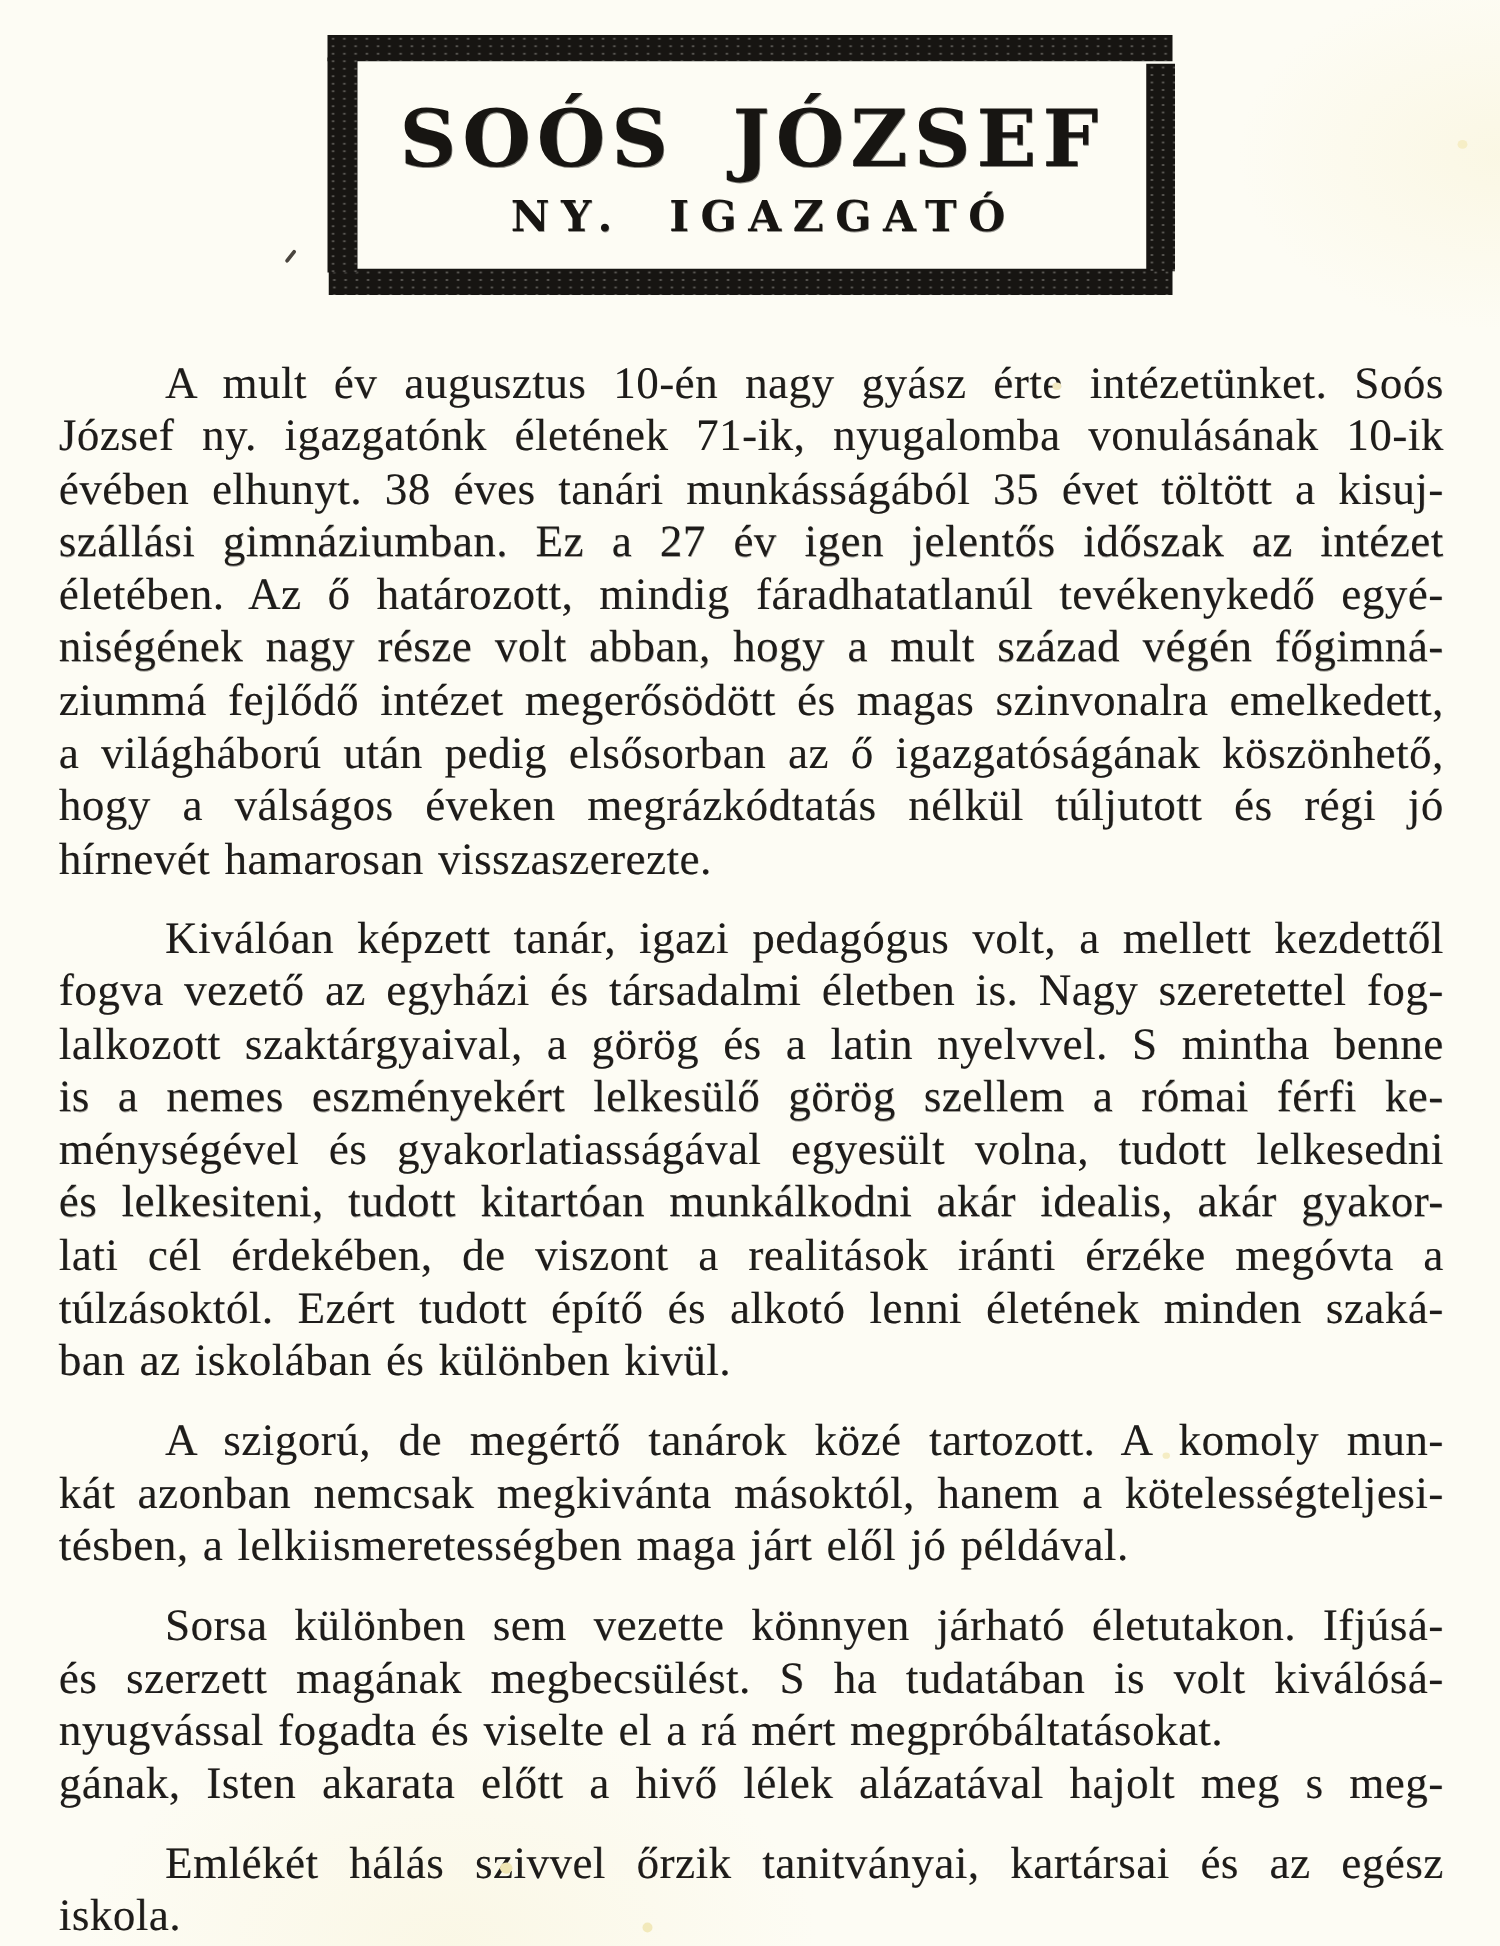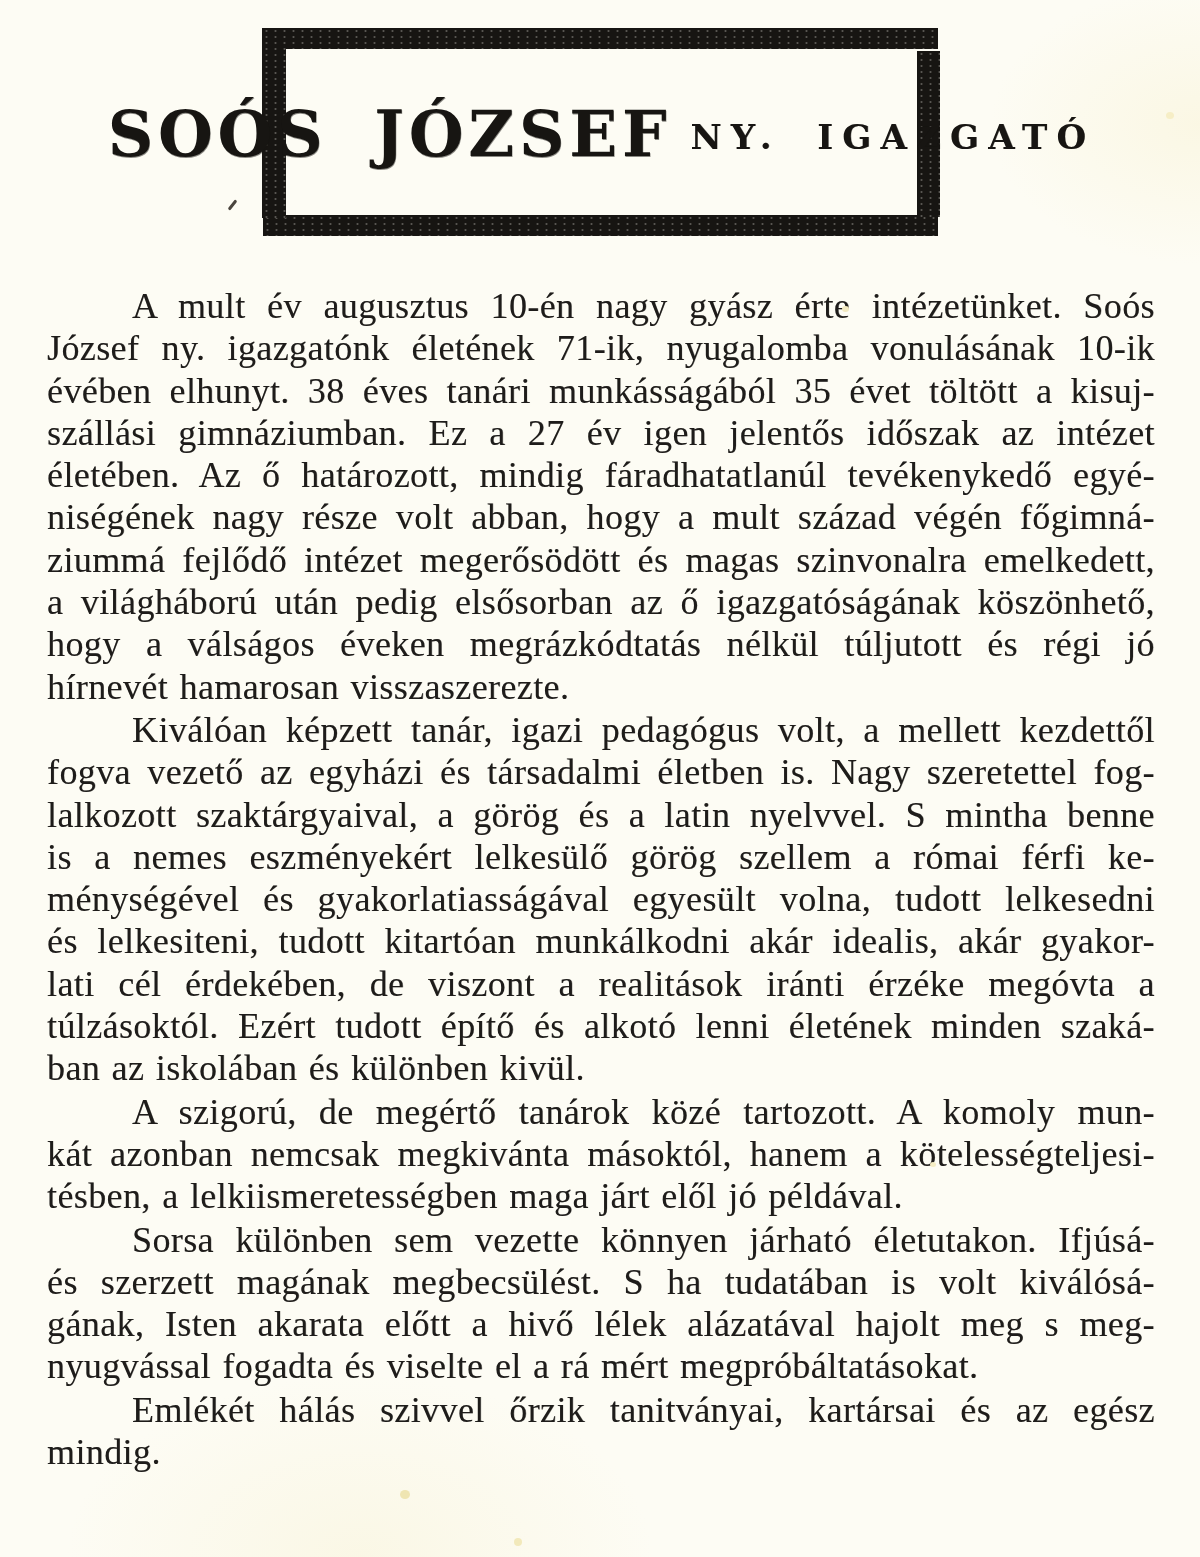--- a/index.html
+++ b/index.html
@@ -31,21 +31,21 @@
     background-size: 9px 6px;
   }
   .bar-top    { left: 0;   top: 0;     width: 676px; height: 21px; }
   .bar-bottom { left: 1px; top: 187px; width: 675px; height: 21px; }
   .bar-left   { left: 0;   top: 18px;  width: 24px;  height: 172px; }
   .bar-right  { left: 655px; top: 23px; width: 23px; height: 166px; }
 
   .masthead-inner {
     position: absolute;
     left: 24px; top: 21px; right: 23px; bottom: 21px;
-    display: flex; flex-direction: row;
+    display: flex; flex-direction: column;
     align-items: center; justify-content: center;
   }
   .masthead-title {
     font-family: "DejaVu Serif", "Liberation Serif", serif;
     font-weight: bold;
     font-size: 63px;
     line-height: 70px;
     letter-spacing: 0.075em;
     word-spacing: 0.32em;
     color: #171512;
@@ -72,21 +72,21 @@
     position: absolute;
     left: 47px; top: 285px;
     width: 1108px;
     font-size: 36px;
     line-height: 42.3px;
     letter-spacing: 0.4px;
     word-spacing: 2px;
     text-shadow: 0.35px 0.35px 0 rgba(30,28,26,0.4);
   }
   .para { margin: 0; }
-  .para + .para { margin-top: 1px; }
+  .para + .para { margin-top: 21px; }
   .line { text-align: justify; text-align-last: justify; }
   .line.last { text-align-last: left; }
   .line.first { text-indent: 85px; }
 
   
   .tick {
     position: absolute;
     left: 231px; top: 199px;
     width: 3px; height: 12px;
     background: #4a453e;
@@ -141,26 +141,26 @@
         <div class="line last">ban az iskolában és különben kivül.</div>
       </div>
       <div class="para">
         <div class="line first">A szigorú, de megértő tanárok közé tartozott. A komoly mun-</div>
         <div class="line">kát azonban nemcsak megkivánta másoktól, hanem a kötelességteljesi-</div>
         <div class="line last">tésben, a lelkiismeretességben maga járt elől jó példával.</div>
       </div>
       <div class="para">
         <div class="line first">Sorsa különben sem vezette könnyen járható életutakon. Ifjúsá-</div>
         <div class="line">és szerzett magának megbecsülést. S ha tudatában is volt kiválósá-</div>
+        <div class="line last">nyugvással fogadta és viselte el a rá mért megpróbáltatásokat.</div>
         <div class="line">gának, Isten akarata előtt a hivő lélek alázatával hajolt meg s meg-</div>
-        <div class="line last">nyugvással fogadta és viselte el a rá mért megpróbáltatásokat.</div>
       </div>
       <div class="para">
         <div class="line first">Emlékét hálás szivvel őrzik tanitványai, kartársai és az egész</div>
-        <div class="line last">mindig.</div>
+        <div class="line last">iskola.</div>
       </div>
     </div>
 
   <div class="tick"></div>
   <div class="speck speck-1"></div>
   <div class="speck speck-2"></div>
   <div class="speck speck-3"></div>
   <div class="speck speck-4"></div>
   <div class="speck speck-5"></div>
 

